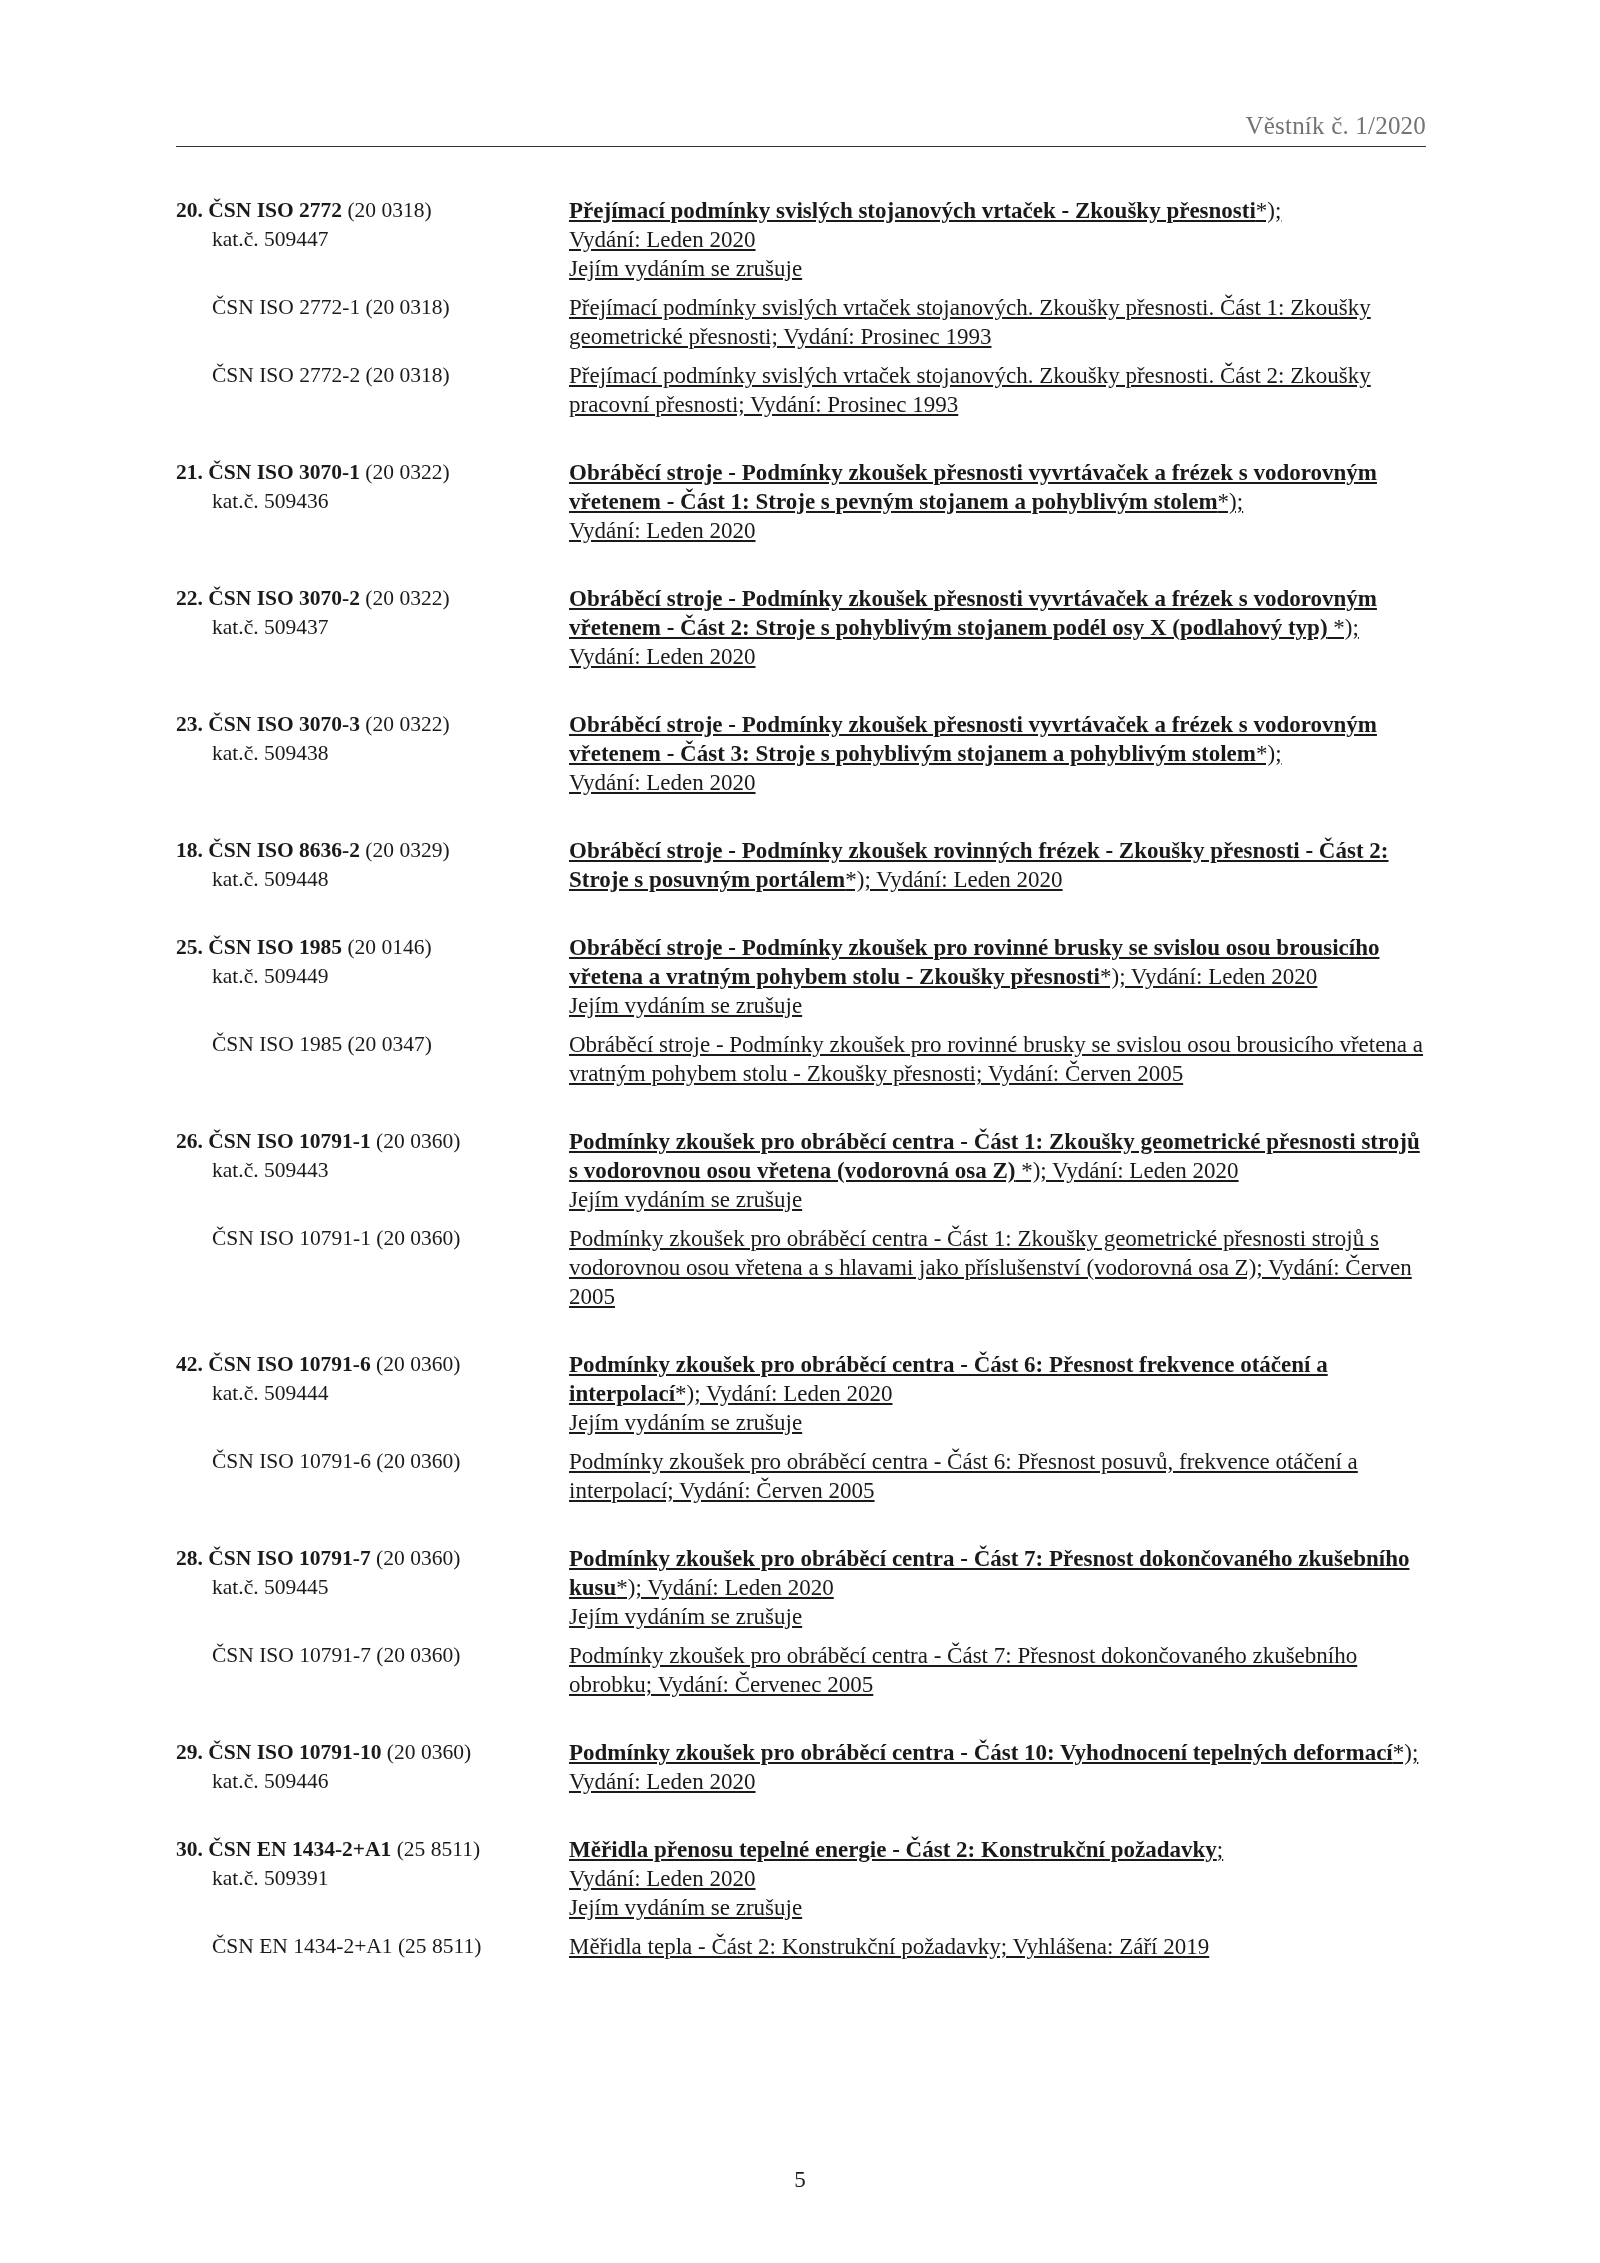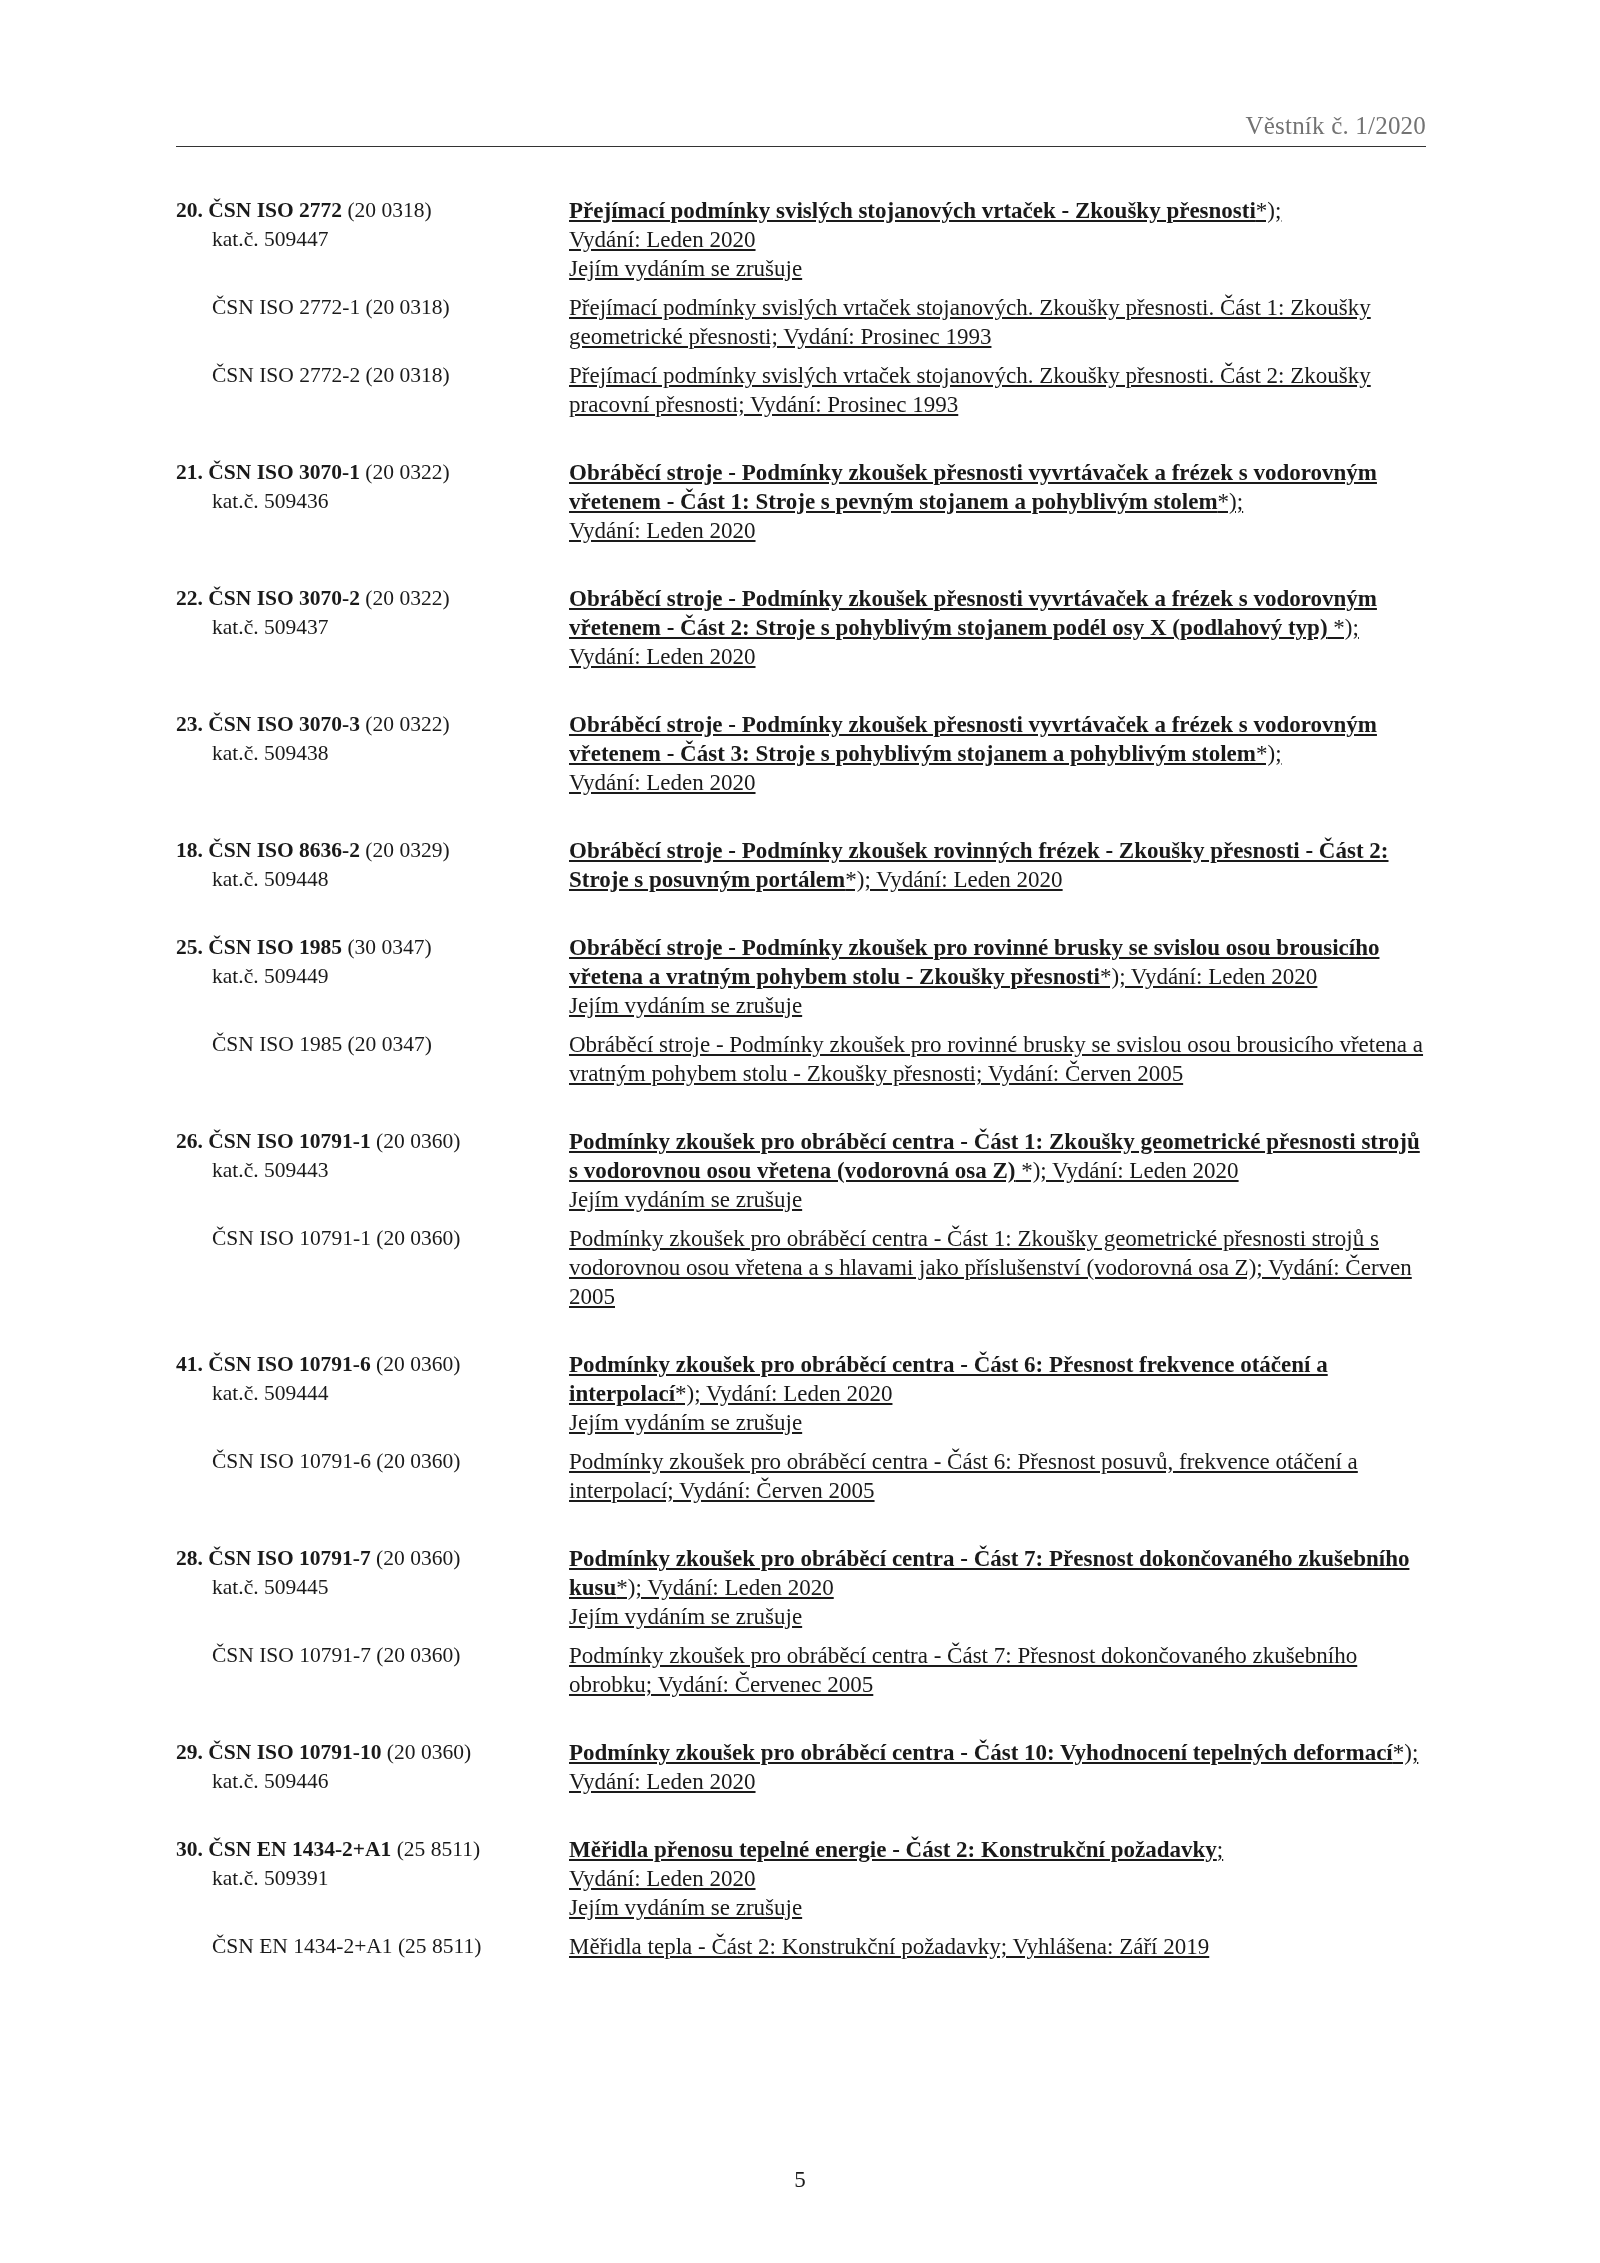--- a/index.html
+++ b/index.html
@@ -108,21 +108,21 @@
           <div class="cat">kat.č. 509448</div>
         </div>
         <div class="right">
           <div><span class="b">Obráběcí stroje - Podmínky zkoušek rovinných frézek - Zkoušky přesnosti - Část 2: Stroje s posuvným portálem</span><span>*); Vydání: Leden 2020</span></div>
         </div>
       </div>
     </div>
     <div class="entry">
       <div class="row">
         <div class="left">
-          <div class="num-line"><span class="num">25.</span> <span class="std">ČSN ISO 1985</span> <span>(30 0347)</span></div>
+          <div class="num-line"><span class="num">25.</span> <span class="std">ČSN ISO 1985</span> <span>(20 0146)</span></div>
           <div class="cat">kat.č. 509449</div>
         </div>
         <div class="right">
           <div><span class="b">Obráběcí stroje - Podmínky zkoušek pro rovinné brusky se svislou osou brousicího vřetena a vratným pohybem stolu - Zkoušky přesnosti</span><span>*); Vydání: Leden 2020</span></div>
           <div>Jejím vydáním se zrušuje</div>
         </div>
       </div>
       <div class="row">
         <div class="left">
           <div class="repl-id">ČSN ISO 1985 (20 0347)</div>
@@ -144,21 +144,21 @@
       <div class="row">
         <div class="left">
           <div class="repl-id">ČSN ISO 10791-1 (20 0360)</div>
         </div>
         <div class="right">Podmínky zkoušek pro obráběcí centra - Část 1: Zkoušky geometrické přesnosti strojů s vodorovnou osou vřetena a s hlavami jako příslušenství (vodorovná osa Z); Vydání: Červen 2005</div>
       </div>
     </div>
     <div class="entry">
       <div class="row">
         <div class="left">
-          <div class="num-line"><span class="num">41.</span> <span class="std">ČSN ISO 10791-6</span> <span>(20 0360)</span></div>
+          <div class="num-line"><span class="num">42.</span> <span class="std">ČSN ISO 10791-6</span> <span>(20 0360)</span></div>
           <div class="cat">kat.č. 509444</div>
         </div>
         <div class="right">
           <div><span class="b">Podmínky zkoušek pro obráběcí centra - Část 6: Přesnost frekvence otáčení a interpolací</span><span>*); Vydání: Leden 2020</span></div>
           <div>Jejím vydáním se zrušuje</div>
         </div>
       </div>
       <div class="row">
         <div class="left">
           <div class="repl-id">ČSN ISO 10791-6 (20 0360)</div>

